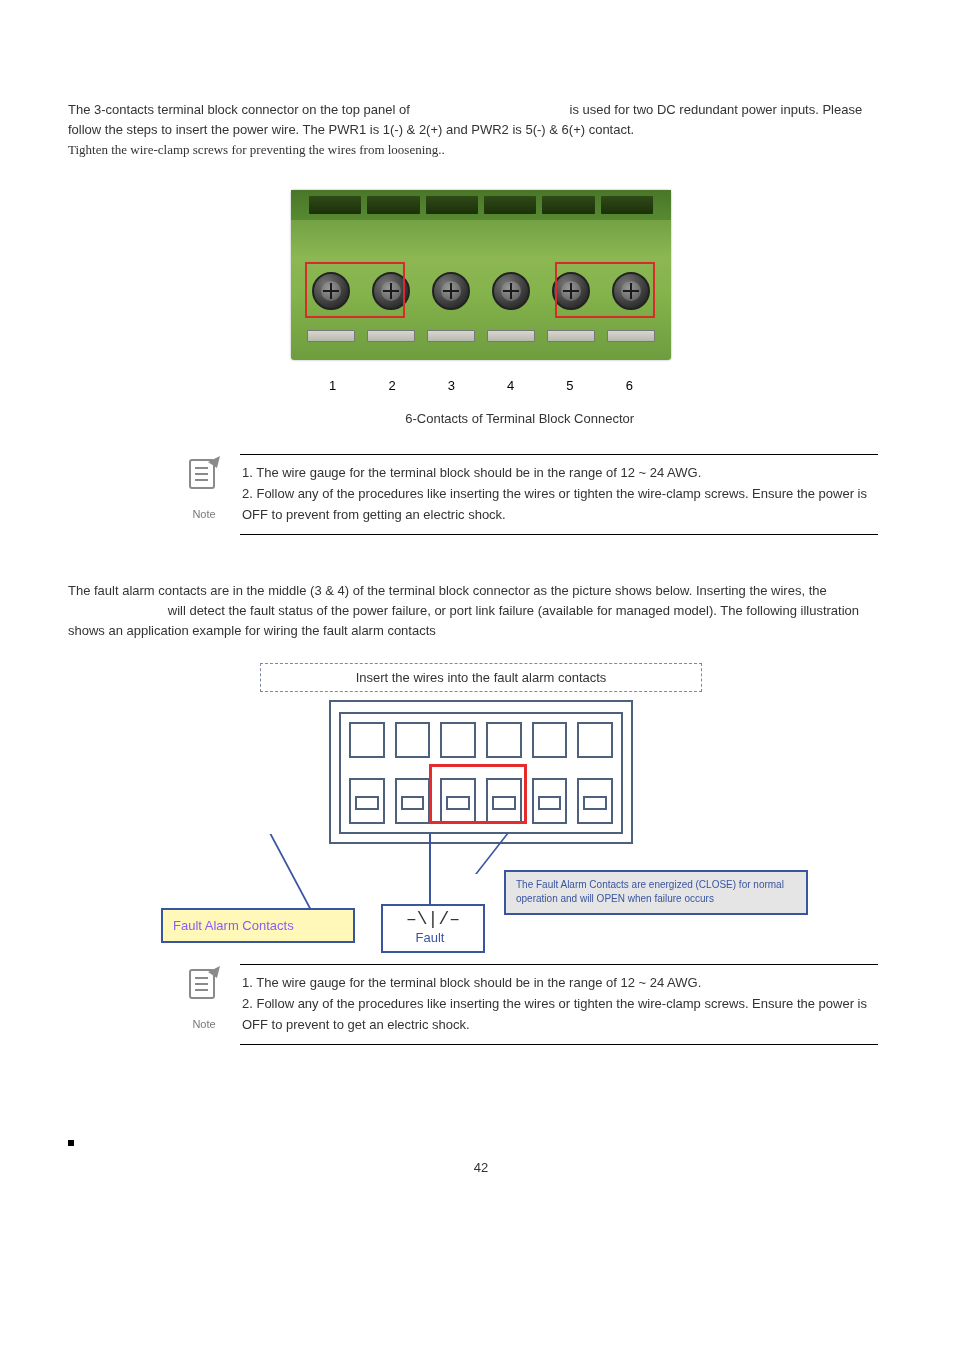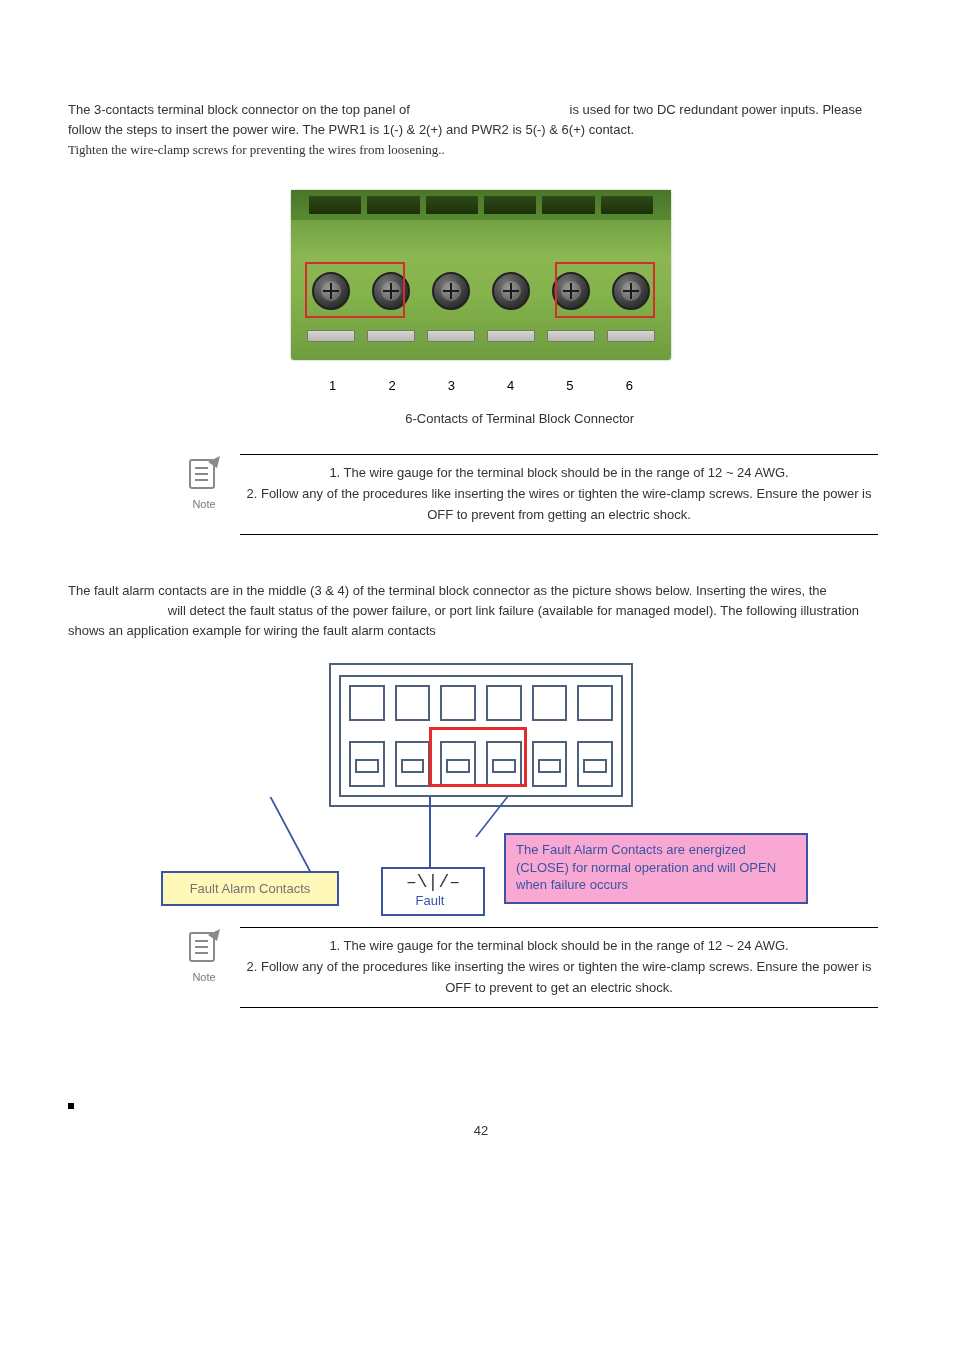--- a/index.html
+++ b/index.html
@@ -130,28 +130,27 @@
   .note-icon {
     width: 52px;
     text-align: center;
     margin-right: 10px;
     flex: none;
   }
   .note-icon svg { width: 40px; height: 40px; display:block; margin:0 auto;}
   .note-icon .lbl {
     font-size: 11px;
     color: #7a7a7a;
-    margin-top: 4px;
+    margin-top: 14px;
   }
   .note-lines {
     flex: 1;
     border-top: 1px solid #000;
     border-bottom: 1px solid #000;
     padding: 8px 2px;
-    text-align: center;
   }
   .note-lines .ln {
     line-height: 1.6;
   }
 
   
   .fault-wrap {
     margin: 22px auto 0 auto;
     width: 620px;
     position: relative;
@@ -218,25 +217,25 @@
     position: relative;
     height: 120px;
     margin-top: -10px;
   }
   .callout-left {
     position: absolute;
     left: -10px;
     top: 74px;
     border: 2px solid #3955a0;
     background: #fff8b8;
-    color: #737373;
-    padding: 8px 2px;
+    color: #8b5cf6;
+    padding: 8px 10px;
     font-size: 13px;
     width: 170px;
-    text-align: center;
+    text-align: left;
   }
   .callout-line-left {
     position: absolute;
     left: 140px; top: 0; width: 68px; height: 78px;
     border-left: 2px solid #3955a0;
     border-bottom: 0;
     transform: skewX(28deg);
     transform-origin: bottom left;
   }
   .callout-mid {
@@ -260,24 +259,24 @@
   .callout-line-mid {
     position: absolute;
     left: 258px; top: 0; width: 2px; height: 70px;
     background: #3955a0;
   }
   .callout-right {
     position: absolute;
     left: 333px; top: 36px;
     width: 280px;
     border: 2px solid #3955a0;
-    background: #f9a8d4;
+    background: #e5e5e5;
     color: #3955a0;
     padding: 6px 10px 8px 10px;
-    font-size: 13px;
+    font-size: 10px;
     line-height: 1.35;
   }
   .callout-line-right {
     position: absolute;
     left: 304px; top: 0; width: 34px; height: 40px;
     border-left: 2px solid #3955a0;
     transform: skewX(-38deg);
     transform-origin: bottom left;
   }
 
@@ -394,20 +393,21 @@
     </div>
   </div>
 
   <div style="height:46px"></div>
 
   <p class="body">
     <span>The fault alarm contacts are in the middle (3 &amp; 4) of the terminal block connector as the picture shows below. Inserting the wires, the </span><span class="missing-bold">Industrial Managed Switch</span><span> will detect the fault status of the power failure, or port link failure (available for managed model). The following illustration shows an application example for wiring the fault alarm contacts</span>
   </p>
 
   <div class="fault-wrap">
+    <div class="fault-top-banner">Insert the wires into the fault alarm contacts</div>
     <div class="fault-term">
       <div class="ft-inner">
         <div class="ft-slot-row">
           <div class="ft-slot"></div>
           <div class="ft-slot"></div>
           <div class="ft-slot"></div>
           <div class="ft-slot"></div>
           <div class="ft-slot"></div>
           <div class="ft-slot"></div>
         </div>

